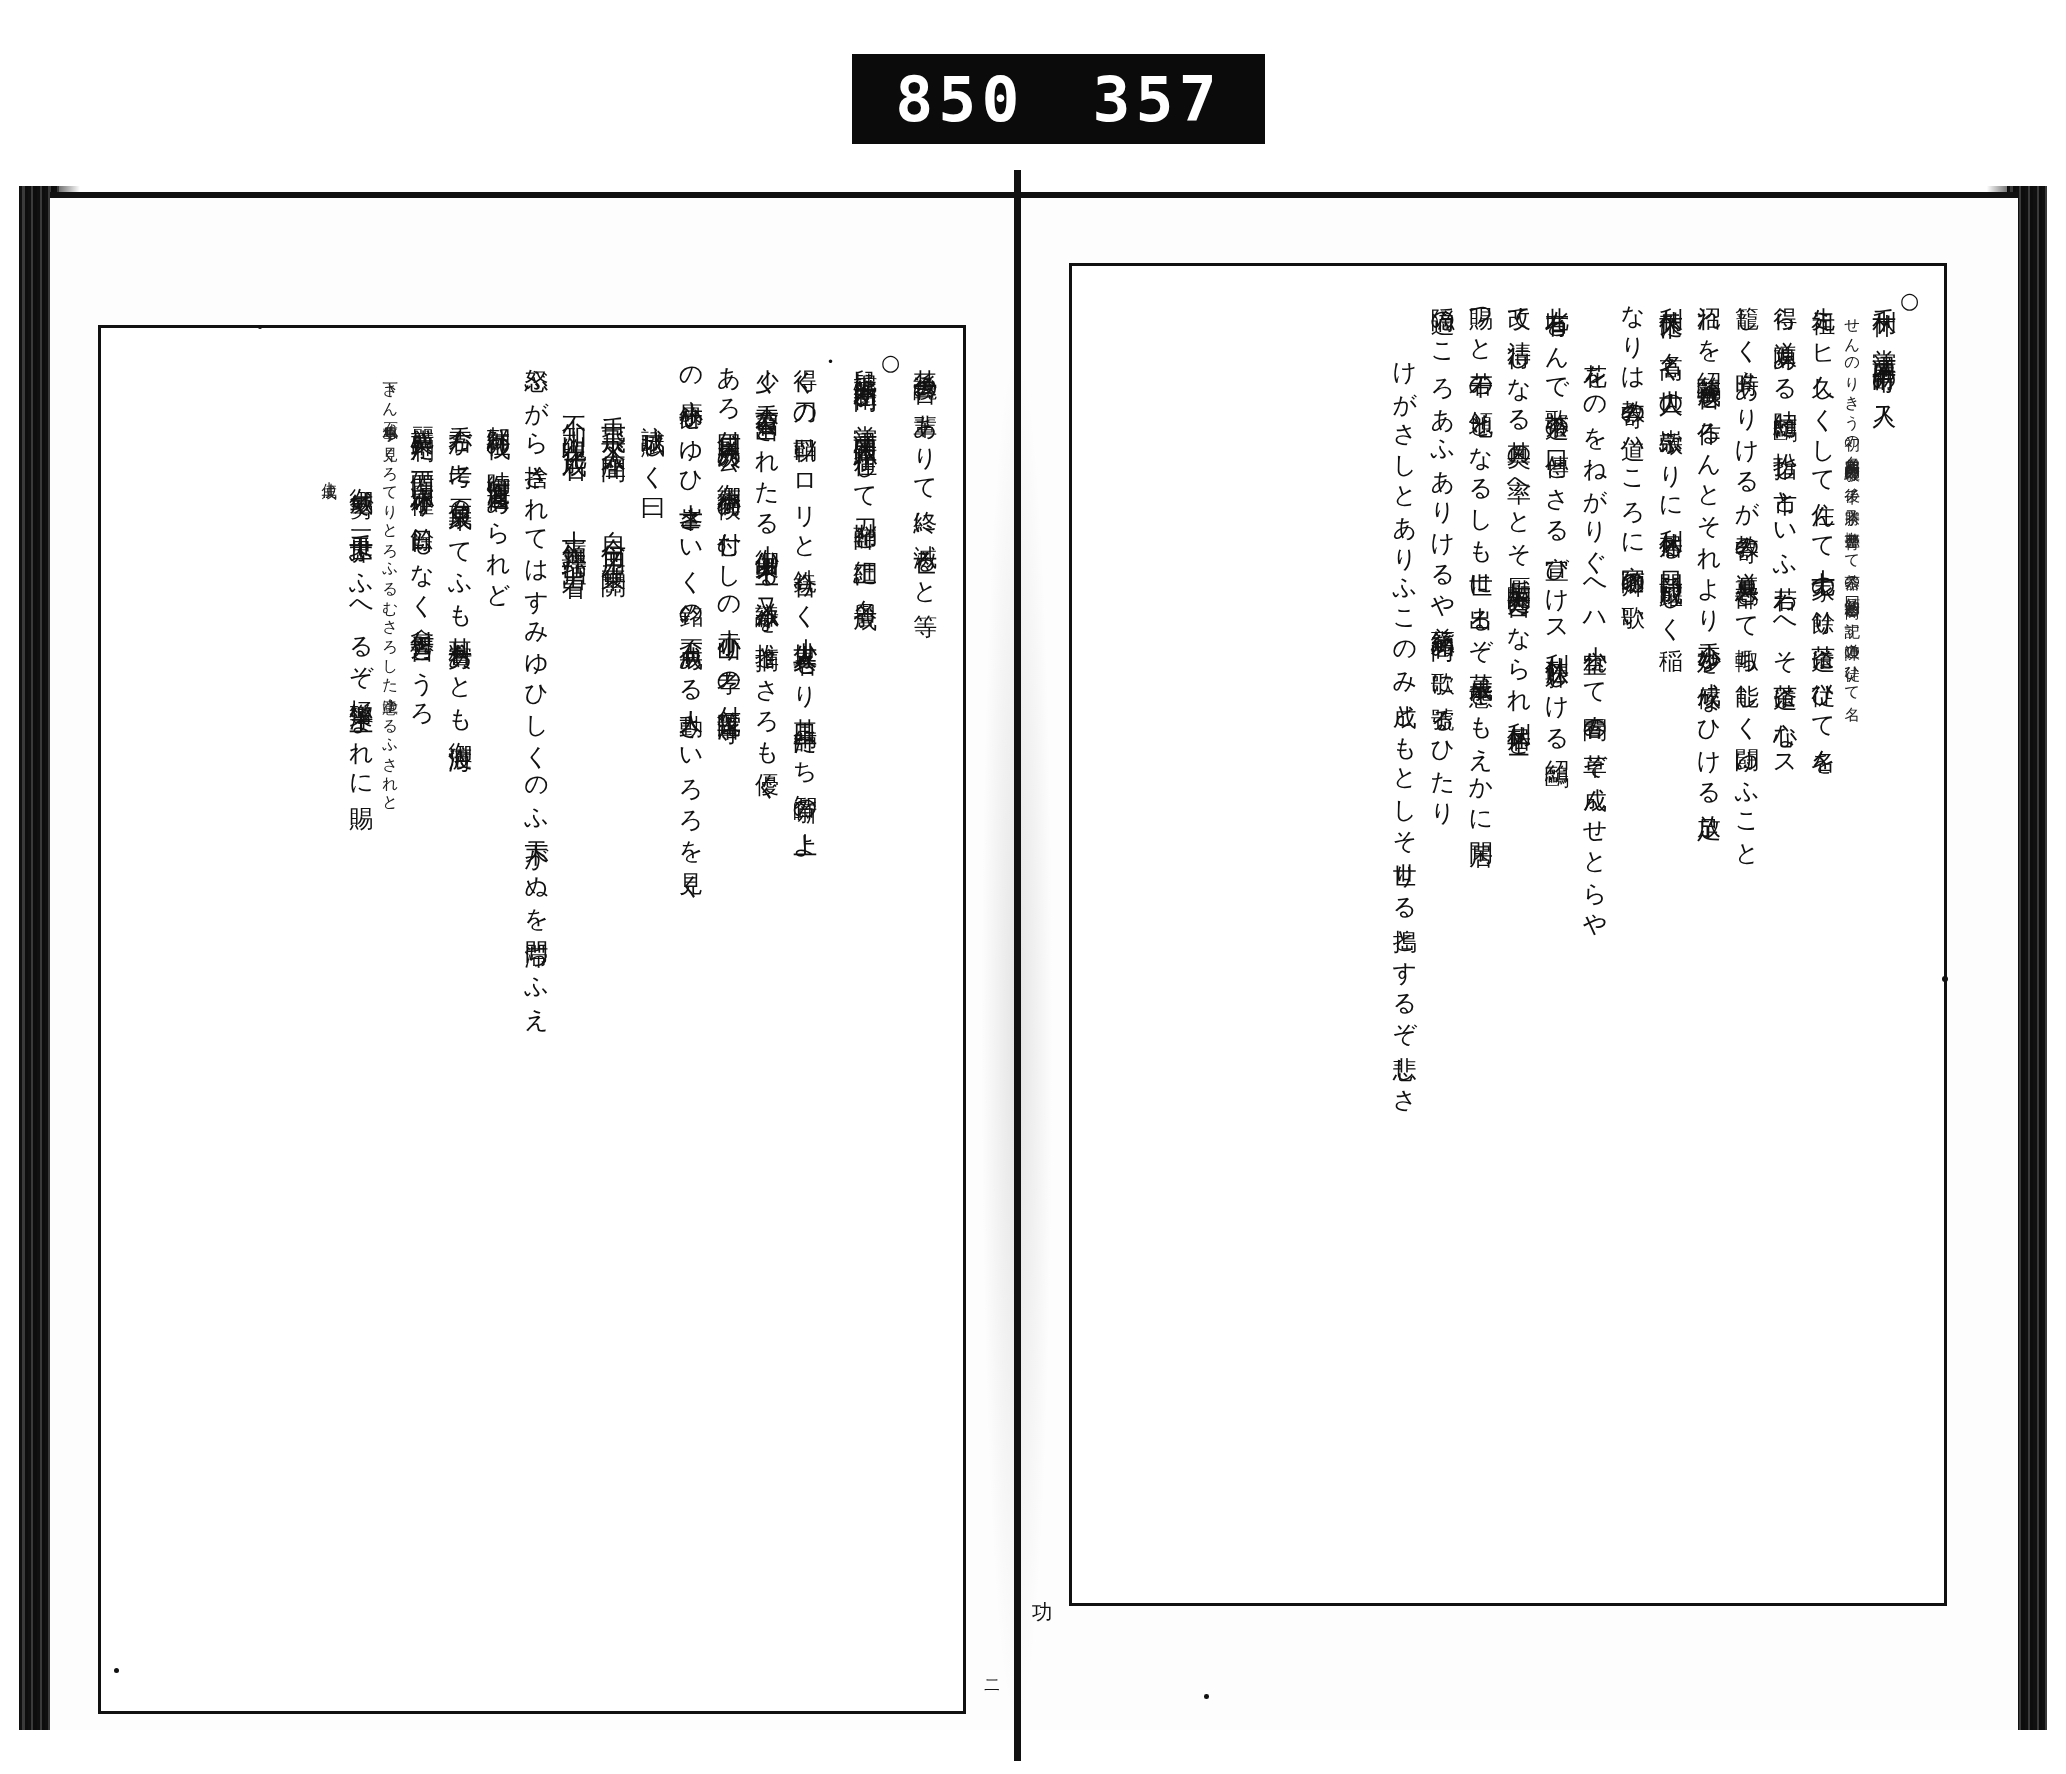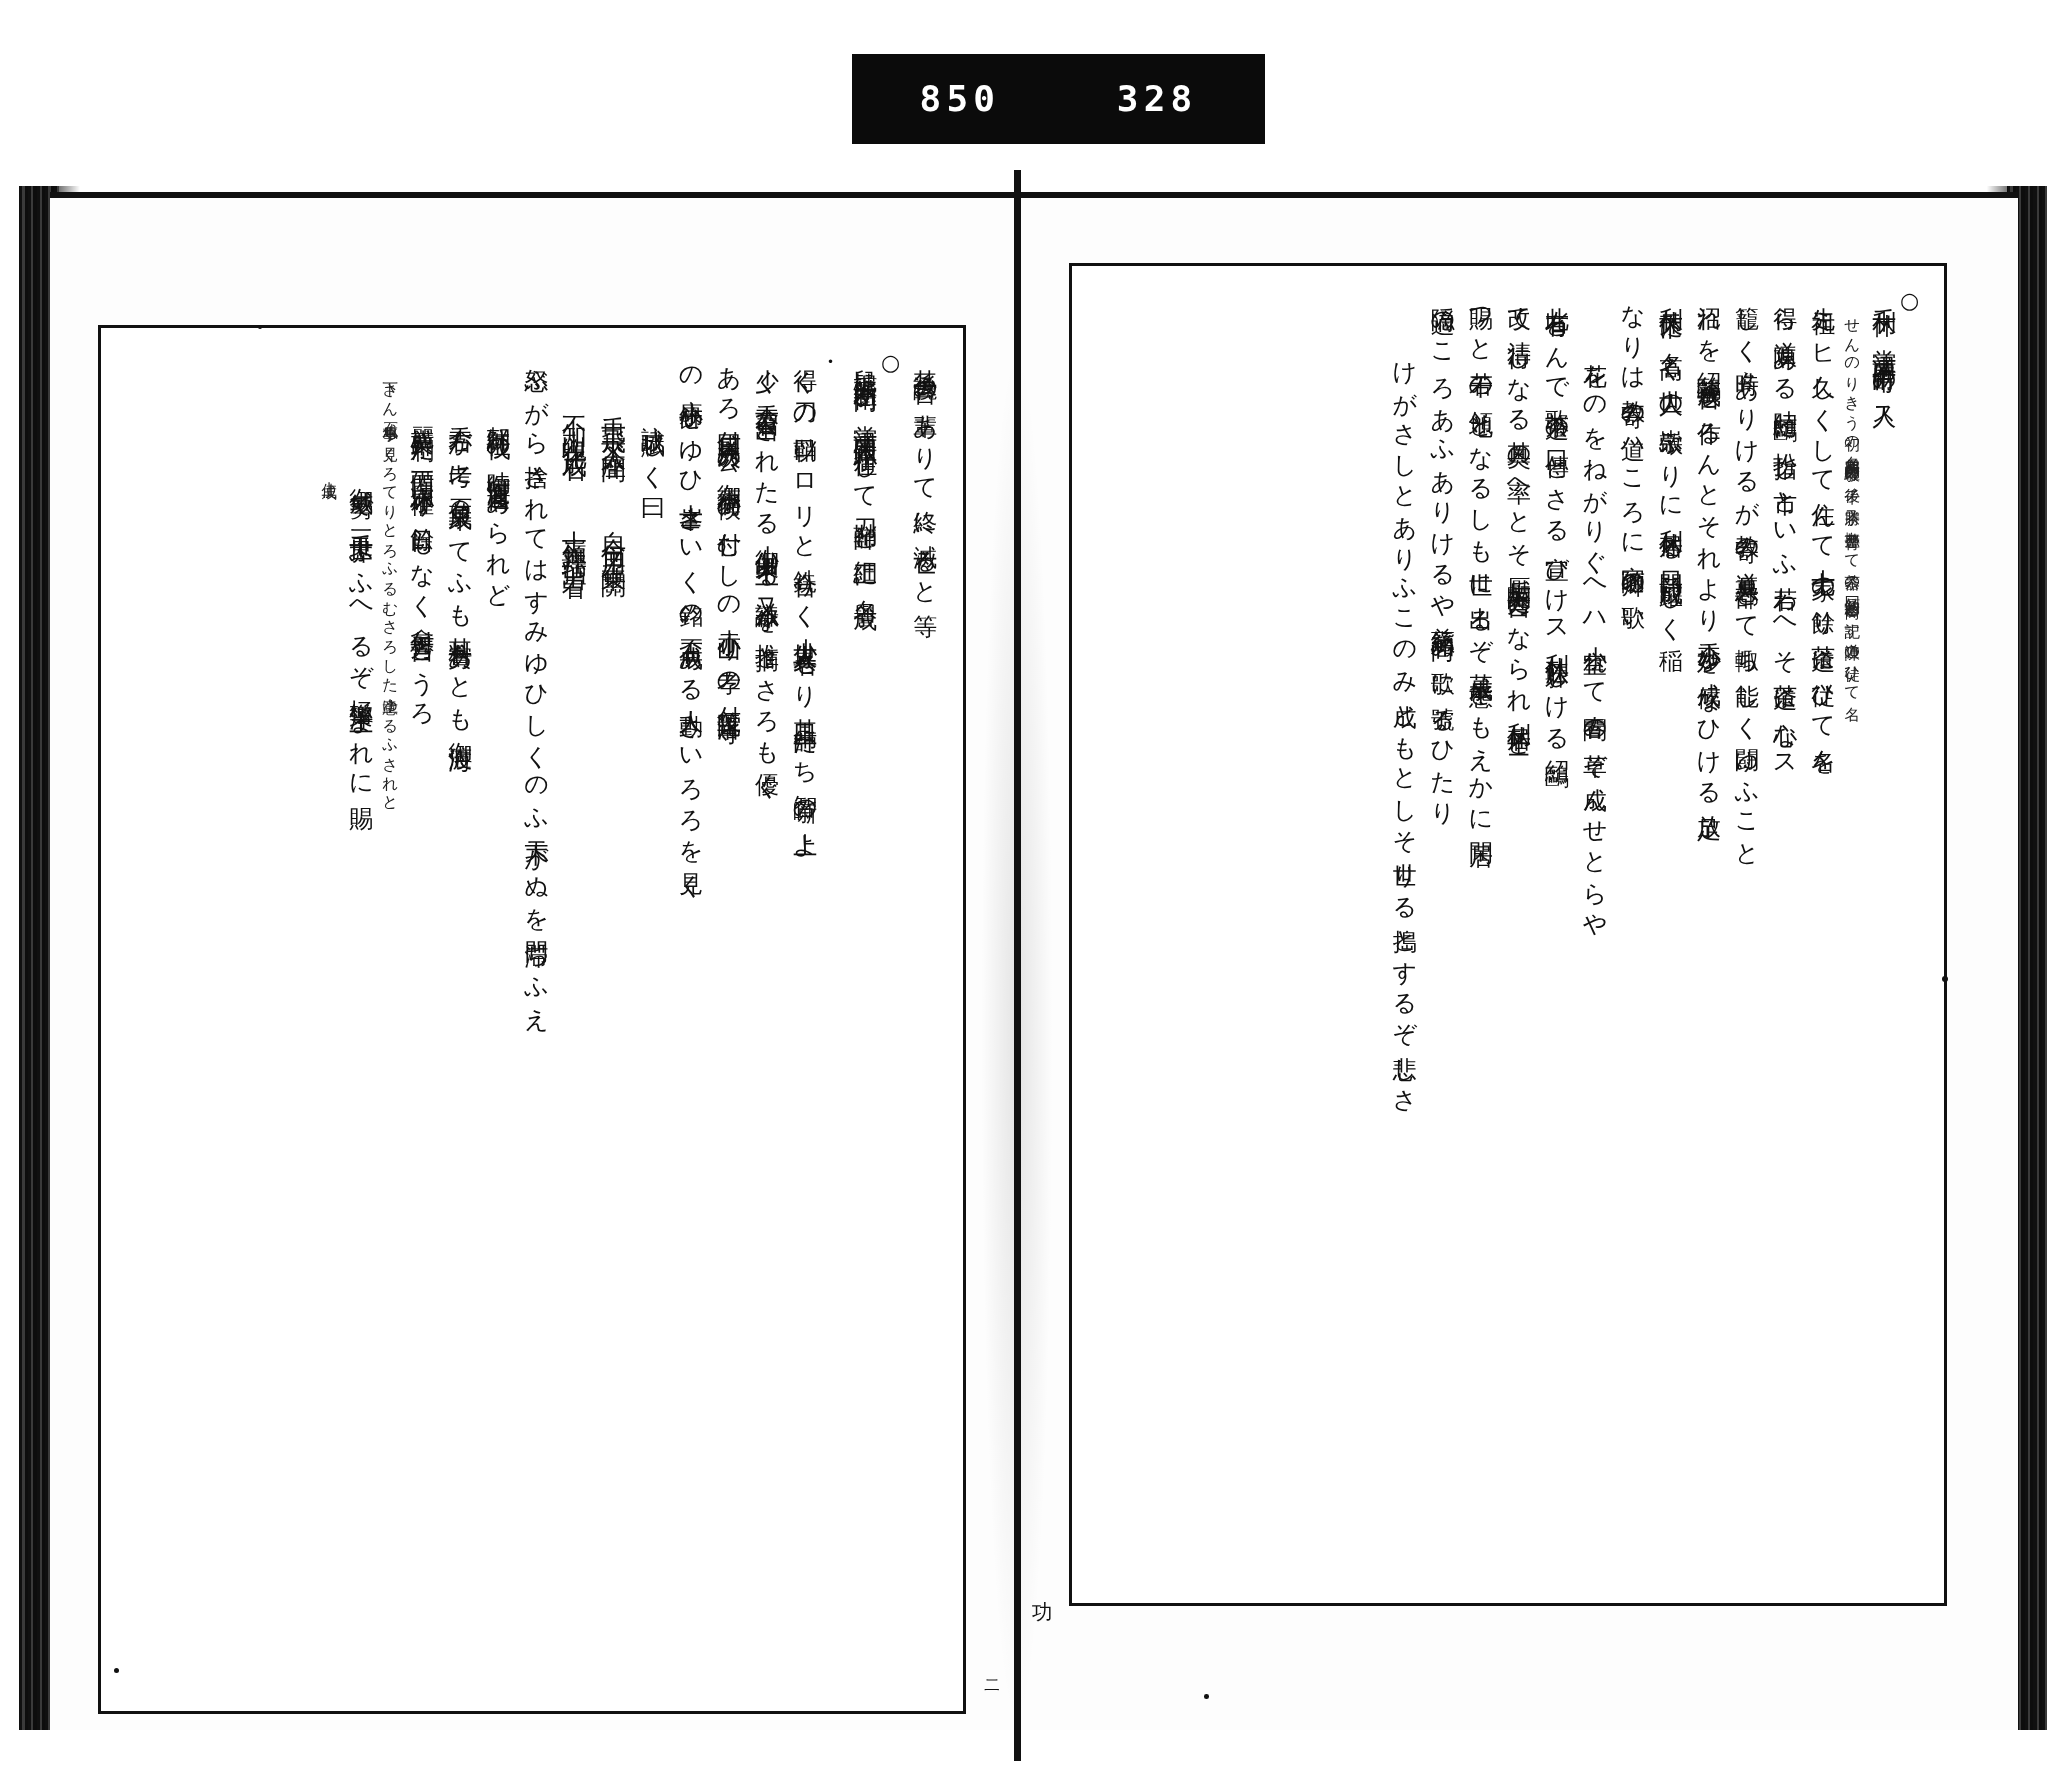--- a/index.html
+++ b/index.html
@@ -25,21 +25,21 @@
     background: #0b0b0b;
     display: flex;
     align-items: center;
     justify-content: space-around;
     padding: 0 9.3px;
     box-sizing: border-box;
   }
   .counter-digits {
     color: #ffffff;
     font-family: "DejaVu Sans Mono", monospace;
-    font-size: 36px;
+    font-size: 63px;
     font-weight: 700;
     letter-spacing: 5.2px;
     line-height: 1;
   }
 
   
   .scan-area {
     position: absolute;
     left: 0;
     top: 170px;
@@ -169,21 +169,21 @@
   .fold-mark.b { left: 981px; top: 1498px; font-size: 15.5px; }
 
   
   .speck { position: absolute; background: #111; border-radius: 50%; }
 </style>
 </head>
 <body>
 
 <div class="counter-strip">
   <span class="counter-digits">850</span>
-  <span class="counter-digits">328</span>
+  <span class="counter-digits">357</span>
 </div>
 
 <div class="scan-area">
 
   <div class="scan-edge left"></div>
   <div class="scan-edge right"></div>
   <div class="scan-edge-soft l"></div>
   <div class="scan-edge-soft r"></div>
 
   <div class="page-field"></div>

